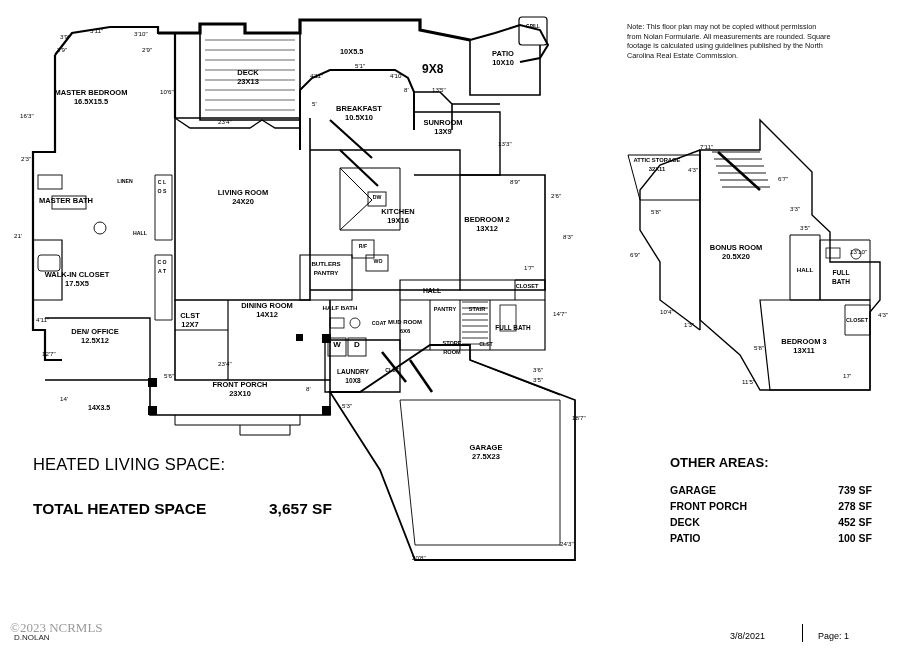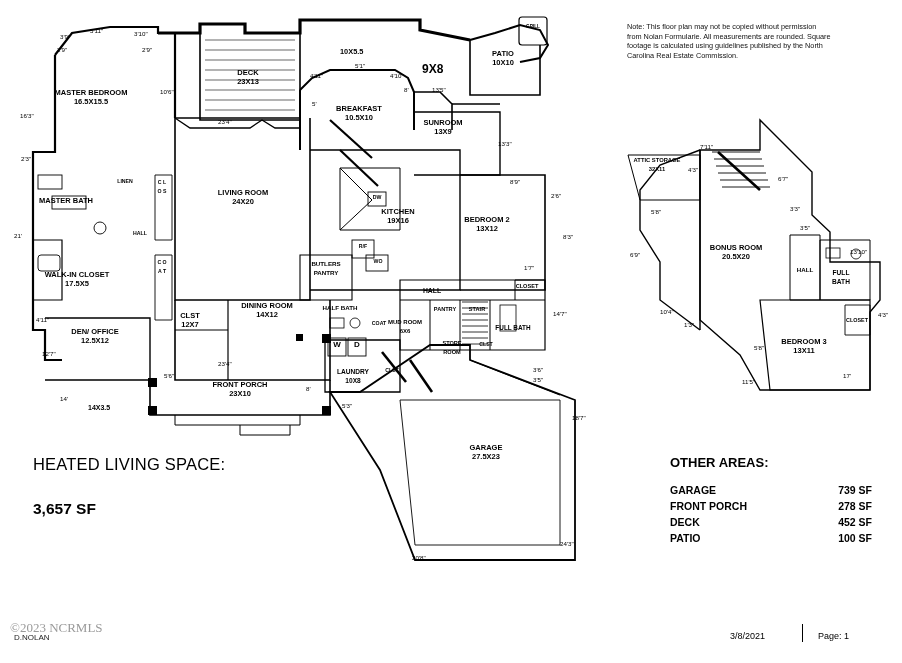--- a/index.html
+++ b/index.html
@@ -338,20 +338,21 @@
   <div class="dim" style="left:660px;top:308px;">10'4"</div>
   <div class="dim" style="left:684px;top:321px;">1'3"</div>
   <div class="dim" style="left:754px;top:344px;">5'8"</div>
   <div class="dim" style="left:878px;top:311px;">4'3"</div>
   <div class="dim" style="left:742px;top:378px;">11'5"</div>
   <div class="dim" style="left:843px;top:372px;">17'</div>
 
   <div class="sum" style="left:33px;top:455px;">
     <div class="title">HEATED LIVING SPACE:</div>
     <div class="row" style="margin-top:26px;">
+      <div class="k" style="width:236px;">TOTAL HEATED SPACE</div>
       <div class="v" style="width:104px;text-align:left;">3,657 SF</div>
     </div>
   </div>
 
   <div class="other" style="left:670px;top:455px;">
     <div class="title">OTHER AREAS:</div>
     <div style="margin-top:12px;">
       <div class="row">
         <div class="k">GARAGE</div>
         <div class="v">739 SF</div>

